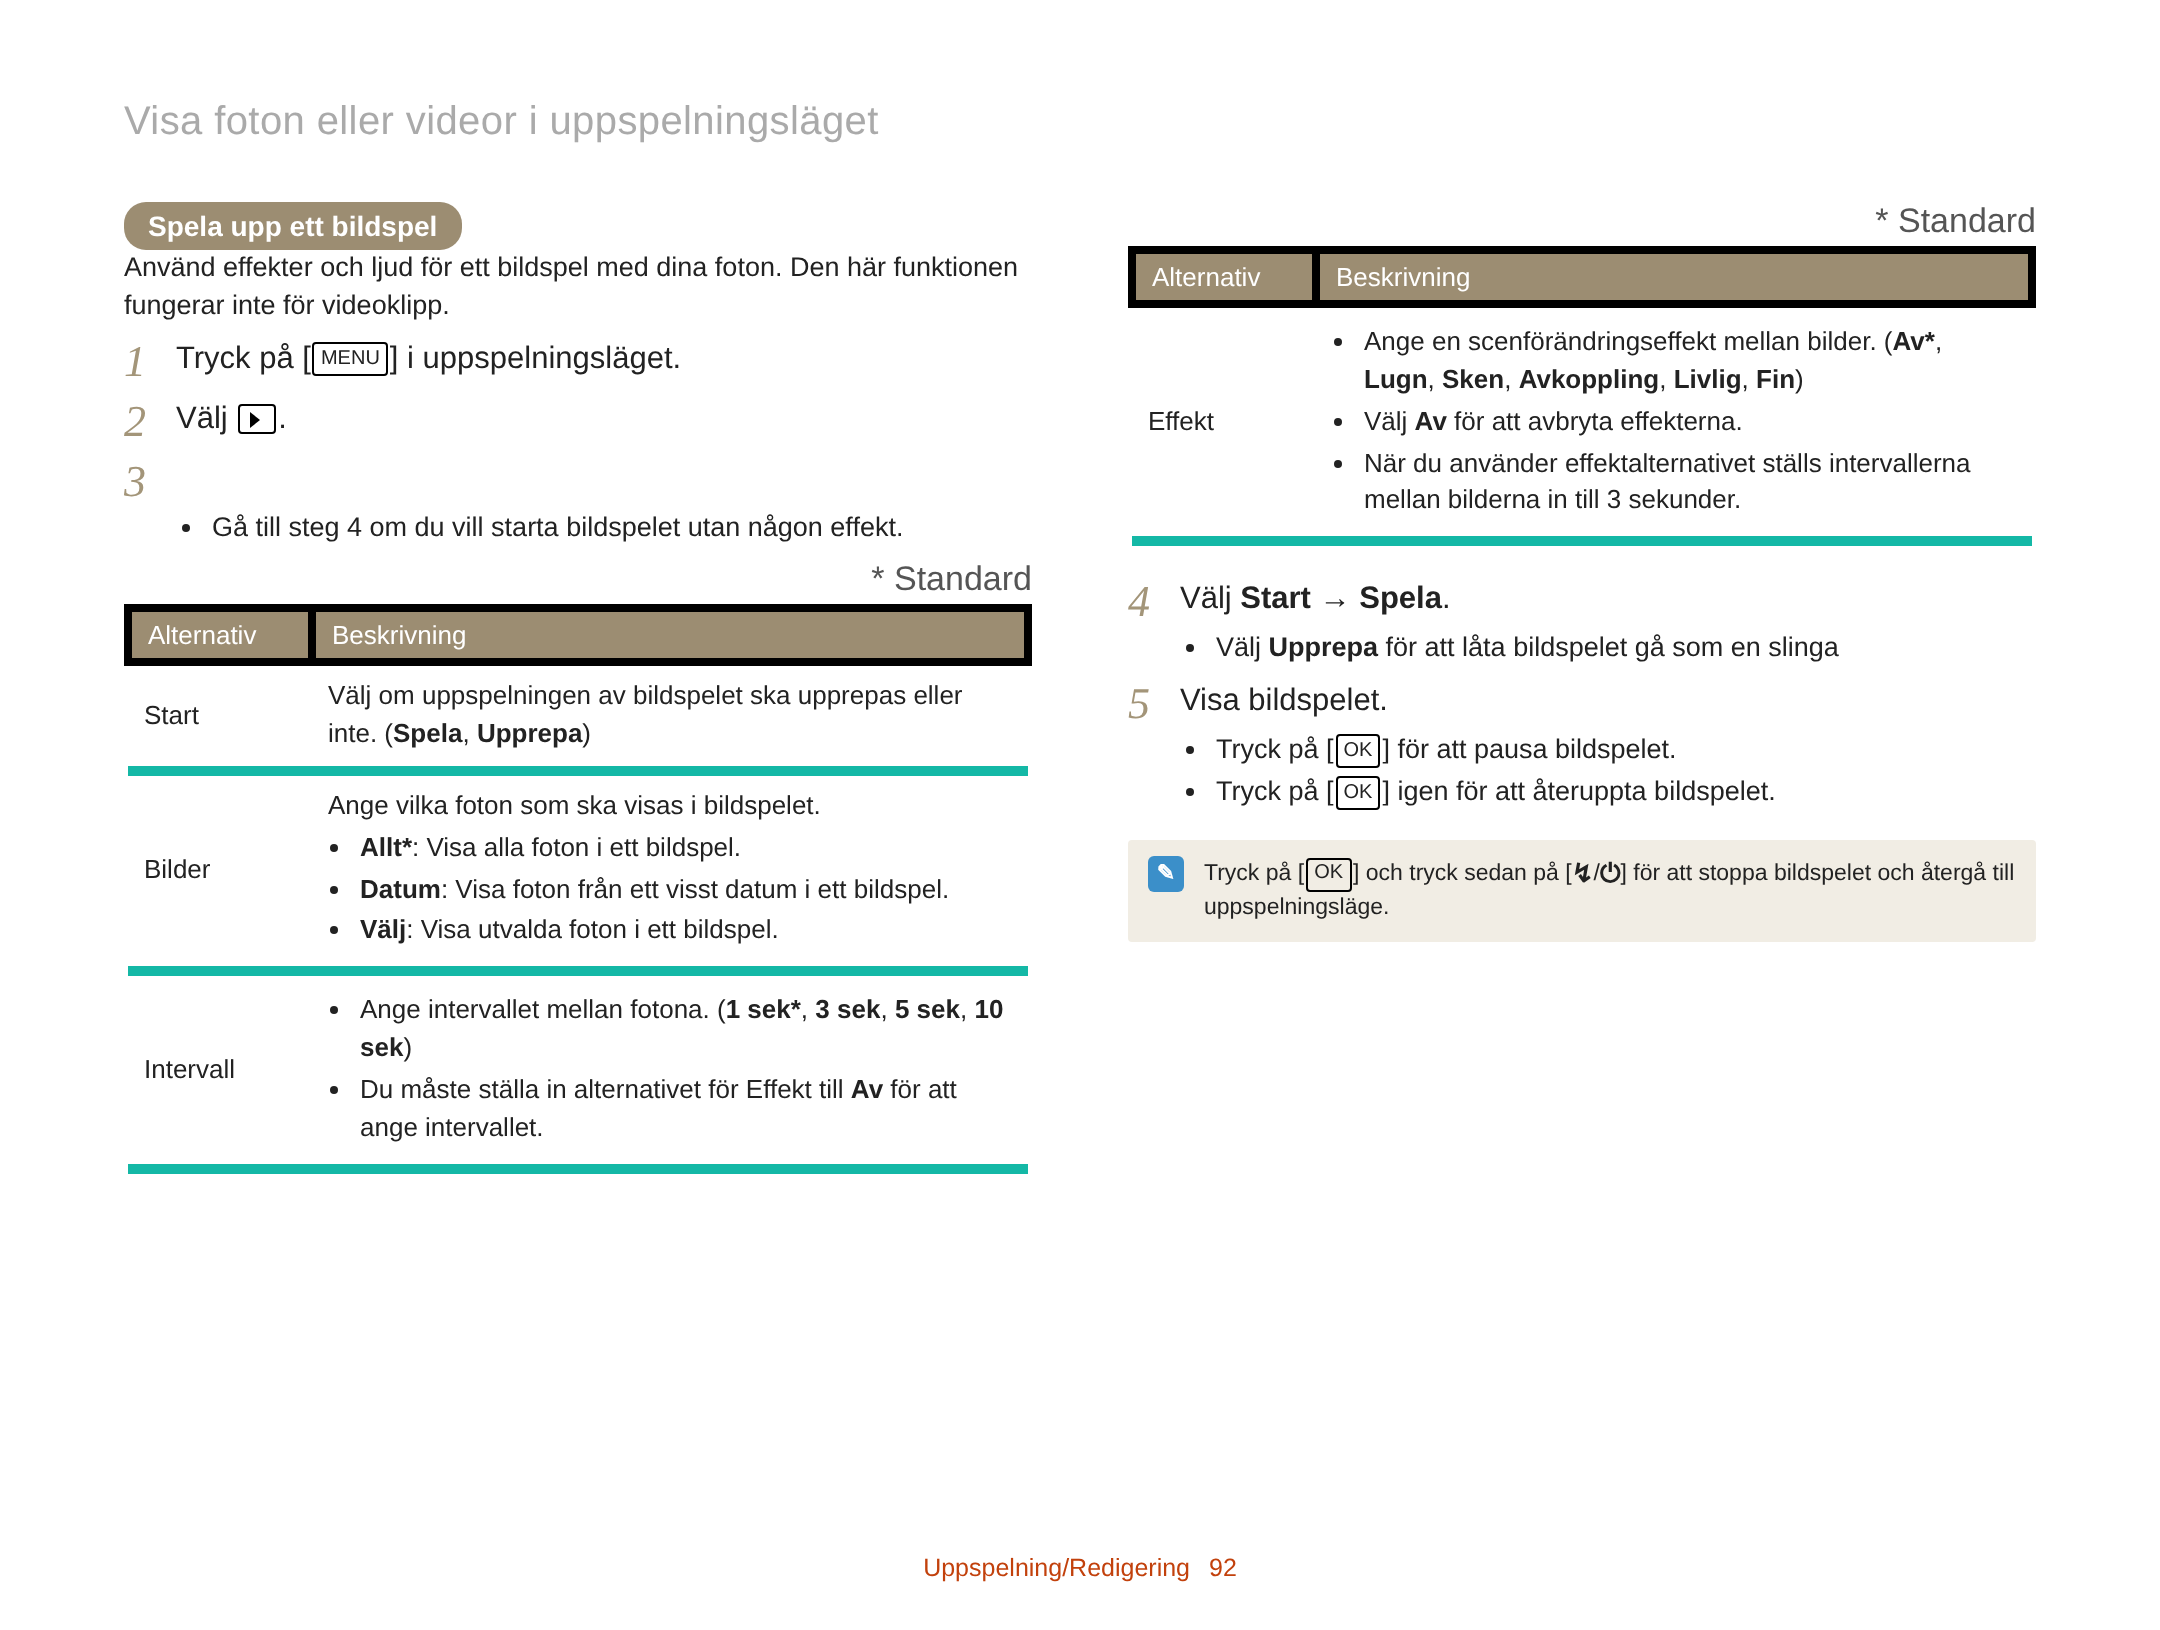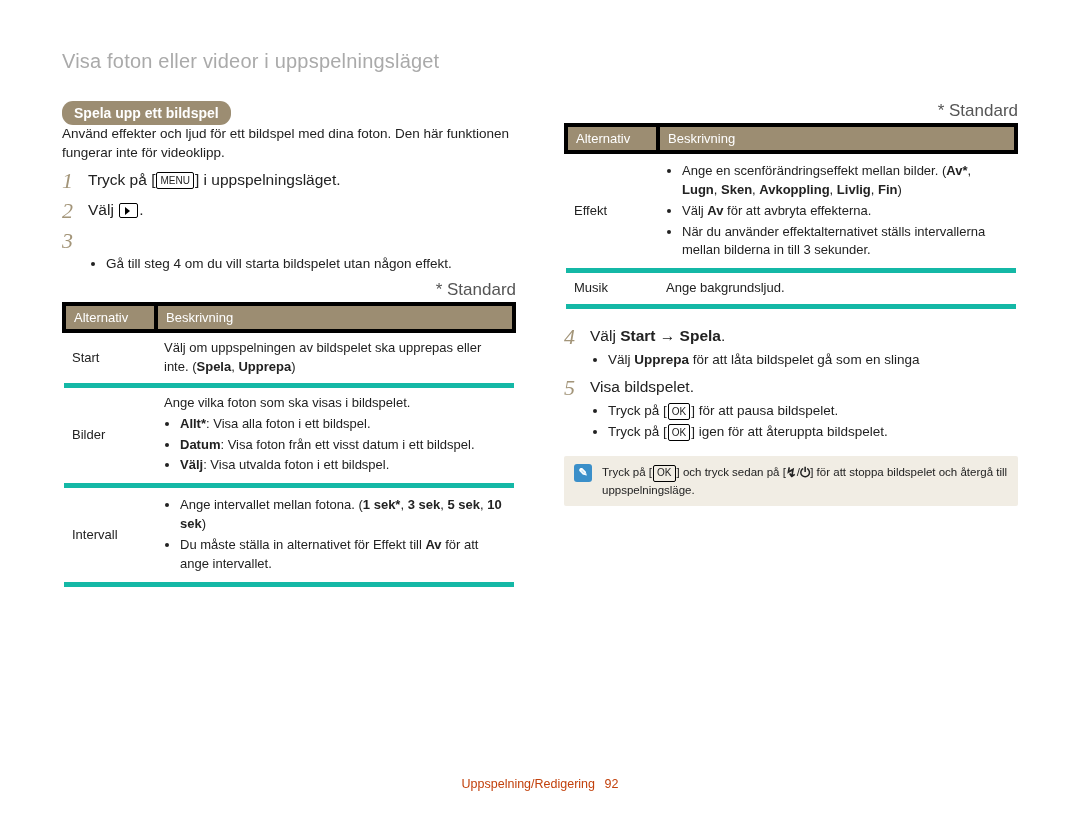--- a/index.html
+++ b/index.html
@@ -272,24 +272,20 @@
         <tr>
           <td class="key">Effekt</td>
           <td class="desc">
             <ul>
               <li>Ange en scenförändringseffekt mellan bilder. (<b>Av*</b>, <b>Lugn</b>, <b>Sken</b>, <b>Avkoppling</b>, <b>Livlig</b>, <b>Fin</b>)</li>
               <li>Välj <b>Av</b> för att avbryta effekterna.</li>
               <li>När du använder effektalternativet ställs intervallerna mellan bilderna in till 3 sekunder.</li>
             </ul>
           </td>
         </tr>
-        <tr>
-          <td class="key">Musik</td>
-          <td class="desc">Ange bakgrundsljud.</td>
-        </tr>
       </tbody>
         </table>
 
       <div class="step" style="margin-top:16px">
         <div class="step-num">4</div>
         <div class="step-body">Välj <b>Start</b> → <b>Spela</b>.</div>
       </div>
       <div class="step-sub">
         <ul>
             <li>Välj <b>Upprepa</b> för att låta bildspelet gå som en slinga</li>

